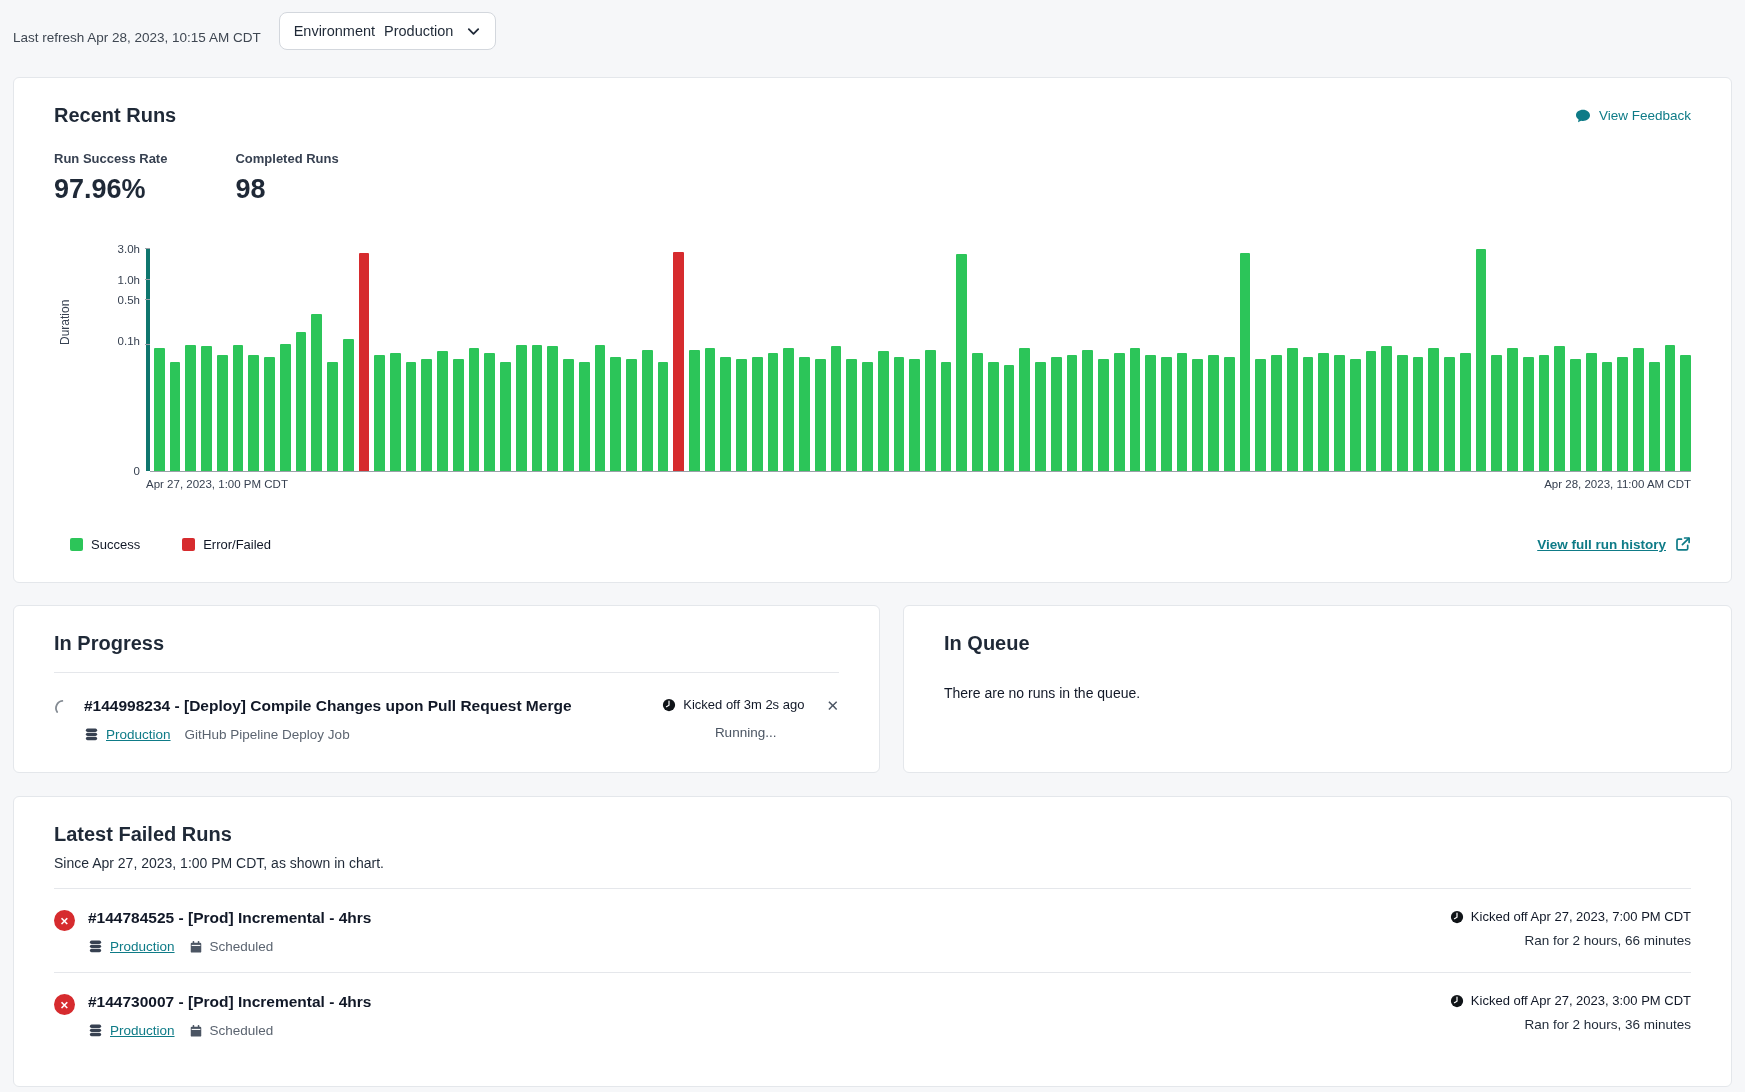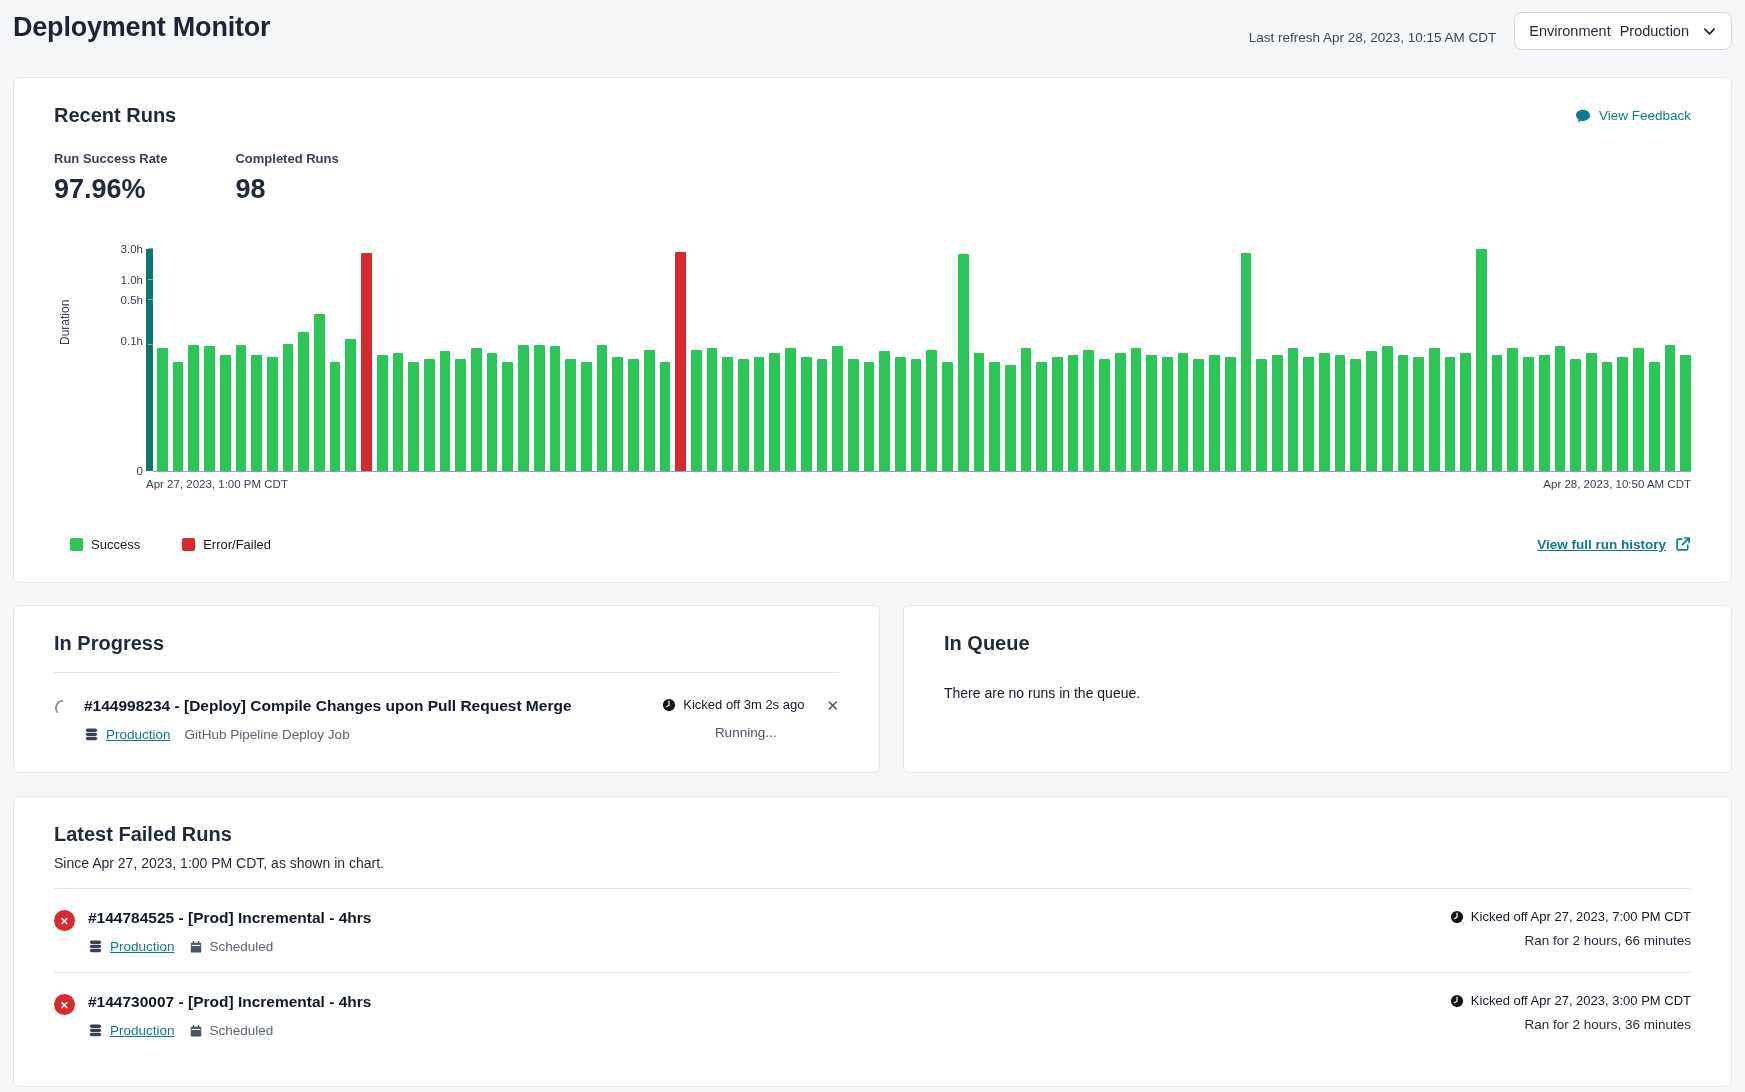--- a/index.html
+++ b/index.html
@@ -20,21 +20,21 @@
   
   .recent-card { margin-top:15px; }
   .recent-head { display:flex; justify-content:space-between; align-items:center; }
   .feedback-link { display:flex; align-items:center; gap:8px; color:#0e7b87; font-size:13.5px; cursor:pointer; }
   .metrics { display:flex; gap:68px; margin-top:24px; }
   .metric-label { font-size:13px; font-weight:bold; color:#374151; }
   .metric-value { font-size:27px; font-weight:bold; color:#1f2937; margin-top:8px; }
 
   .chart { position:relative; margin-top:44px; }
   .y-axis-title { position:absolute; left:4px; top:96px; transform:rotate(-90deg); transform-origin:left top; font-size:12px; color:#374151; }
-  .plot { position:relative; margin-left:92px; height:222px; border-left:7px solid #0f766e; }
+  .plot { position:relative; margin-left:92px; height:222px; border-left:4px solid #0f766e; }
   .plot::after { content:""; position:absolute; left:0; right:0; bottom:-1px; height:1px; background:#9aa0a8; }
   .ytick { position:absolute; right:calc(100% + 10px); font-size:11.5px; color:#374151; white-space:nowrap; }
   .ytickmark { position:absolute; left:-5px; width:5px; height:1px; background:#9aa0a8; }
   .bars { position:absolute; left:4px; right:0; bottom:0; top:0; display:flex; align-items:flex-end; gap:5px; }
   .bar { flex:1 1 0; min-width:1px; border-radius:1px 1px 0 0; }
   .x-labels { display:flex; justify-content:space-between; margin-left:92px; margin-top:7px; font-size:11.5px; color:#374151; }
   .chart-footer { display:flex; justify-content:space-between; align-items:center; margin-top:46px; }
   .legend { display:flex; gap:26px; }
   .legend-item { display:flex; align-items:center; gap:8px; font-size:13px; color:#111827;padding-left:16px; }
   .swatch { width:13px; height:13px; border-radius:2px; }
@@ -70,21 +70,20 @@
   .fail-icon { width:21px; height:21px; border-radius:50%; background:#d62b2e; color:#fff; font-size:10.5px; font-weight:bold; display:flex; align-items:center; justify-content:center; flex:0 0 21px; margin-top:1px; }
   .fail-main { flex:1 1 auto; margin-left:13px; }
   .fail-right { flex:0 0 auto; text-align:right; }
   .ranfor { font-size:13.5px; color:#1f2937; margin-top:9px; }
   svg { display:block; }
 </style>
 </head>
 <body>
 
 <div class="page-header">
-  <div class="page-title">Deployment Monitor</div>
   <div class="header-right">
     <div class="last-refresh">Last refresh Apr 28, 2023, 10:15 AM CDT</div>
     <div class="env-select">
       <span>Environment</span>
       <span>Production</span>
       <span class="chev">
         <svg width="15" height="15" viewBox="0 0 16 16" fill="none" stroke="#1f2937" stroke-width="1.9" stroke-linecap="round" stroke-linejoin="round">
             <path d="M3 5.5l5 5 5-5"></path>
           </svg>
       </span>
@@ -224,21 +223,21 @@
           <div class="bar" style="height: 109px; background: rgb(44, 197, 89);"></div>
           <div class="bar" style="height: 114px; background: rgb(44, 197, 89);"></div>
           <div class="bar" style="height: 123px; background: rgb(44, 197, 89);"></div>
           <div class="bar" style="height: 109px; background: rgb(44, 197, 89);"></div>
           <div class="bar" style="height: 126px; background: rgb(44, 197, 89);"></div>
           <div class="bar" style="height: 116px; background: rgb(44, 197, 89);"></div>
         </div>
     </div>
     <div class="x-labels">
       <div>Apr 27, 2023, 1:00 PM CDT</div>
-      <div>Apr 28, 2023, 10:50 AM CDT</div>
+      <div>Apr 28, 2023, 11:00 AM CDT</div>
     </div>
   </div>
 
   <div class="chart-footer">
     <div class="legend">
       <div class="legend-item">
         <span class="swatch" style="background: rgb(44, 197, 89);"></span>
         <span>Success</span>
       </div>
       <div class="legend-item">

